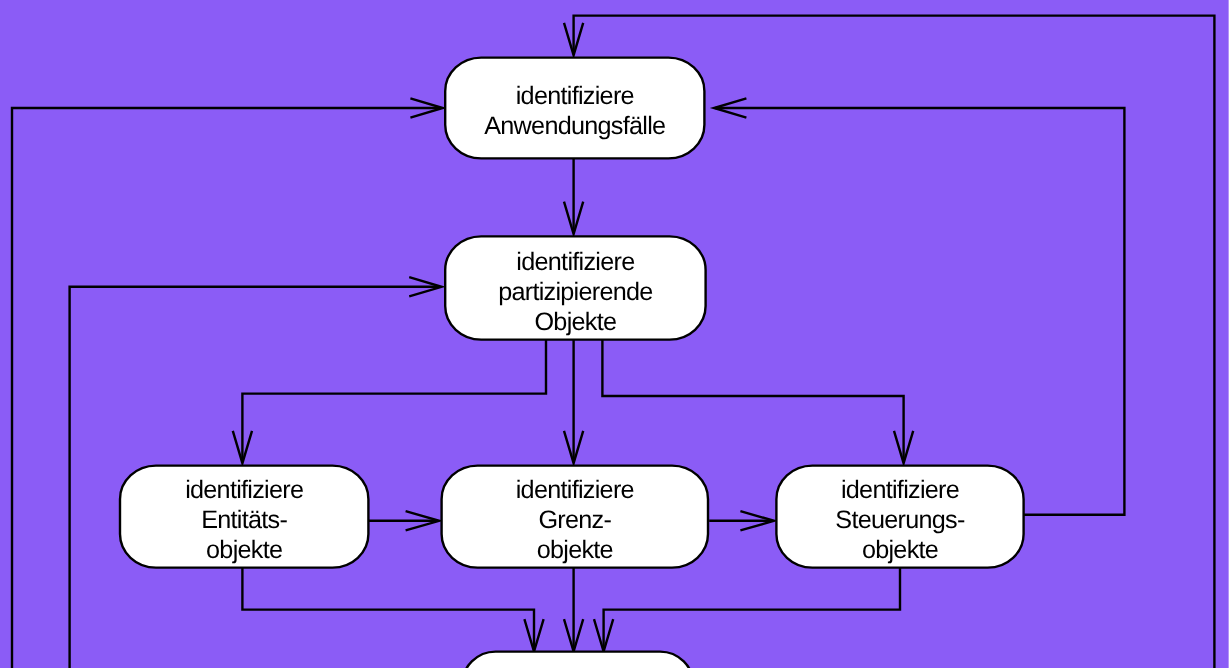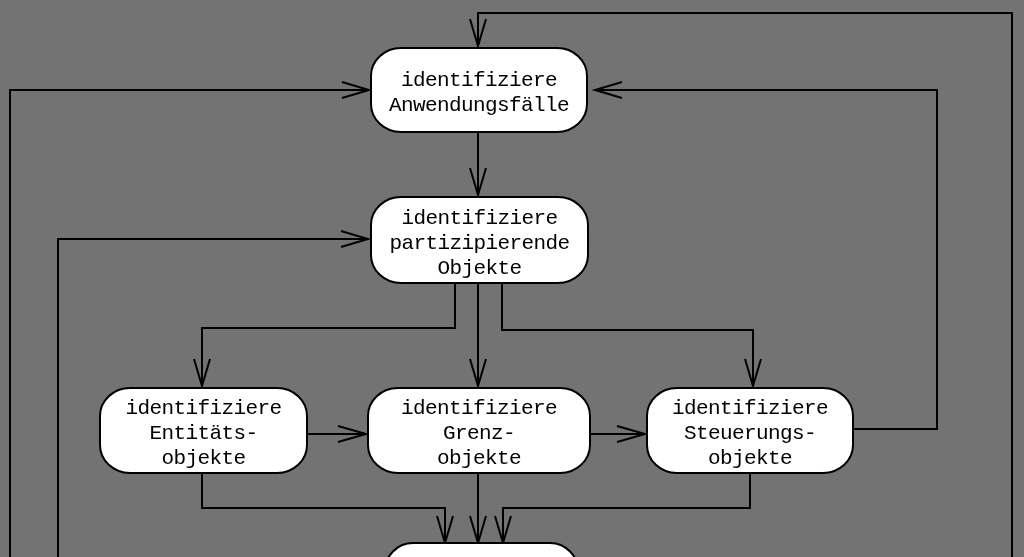--- a/index.html
+++ b/index.html
@@ -4,23 +4,23 @@
 <style>
   html, body {
     margin: 0;
     padding: 0;
     background: #ffffff;
   }
   #stage {
     position: relative;
     width: 1024px;
     height: 557px;
-    background: #737373;
+    background: #8b5cf6;
     overflow: hidden;
-    font-family: Liberation Mono, monospace;
+    font-family: Liberation Sans, sans-serif;
   }
   #wires {
     position: absolute;
     left: 0;
     top: 0;
   }
   .edge {
     stroke: #000000;
     stroke-width: 2;
     fill: none;

